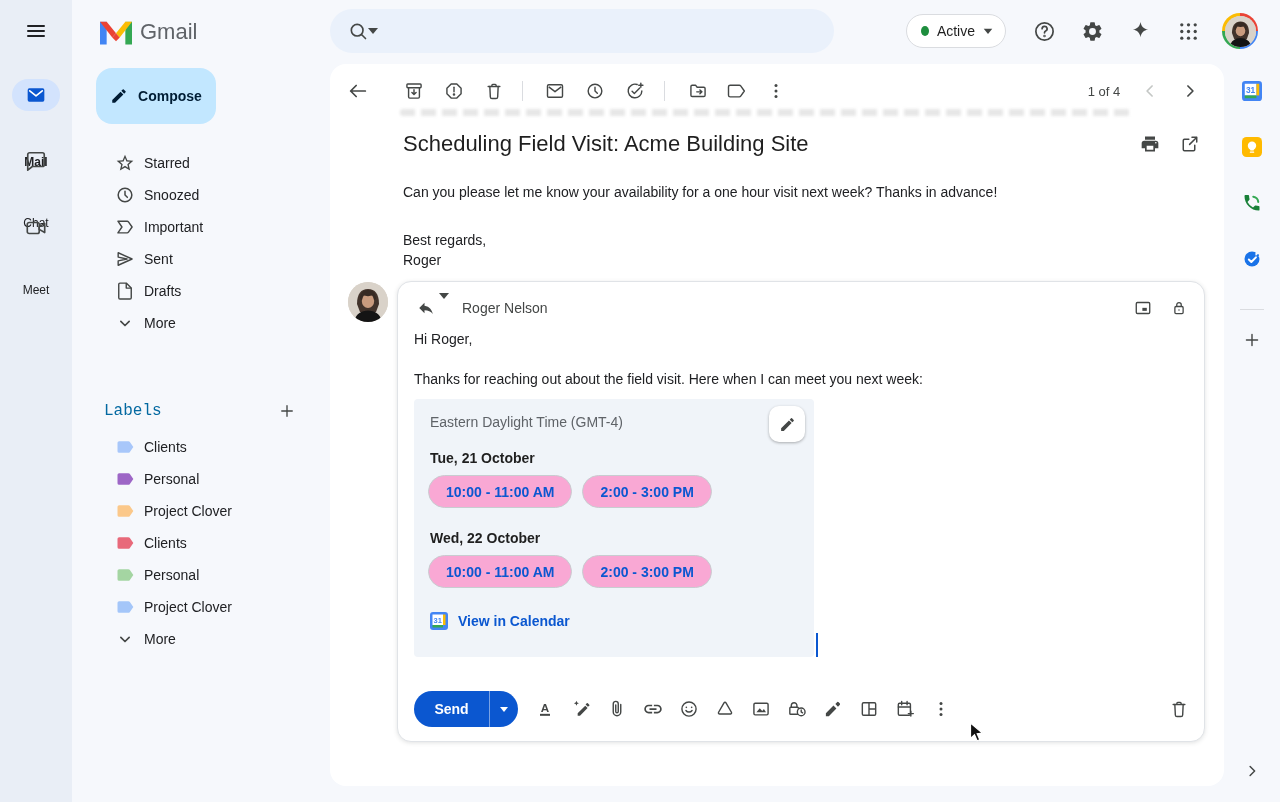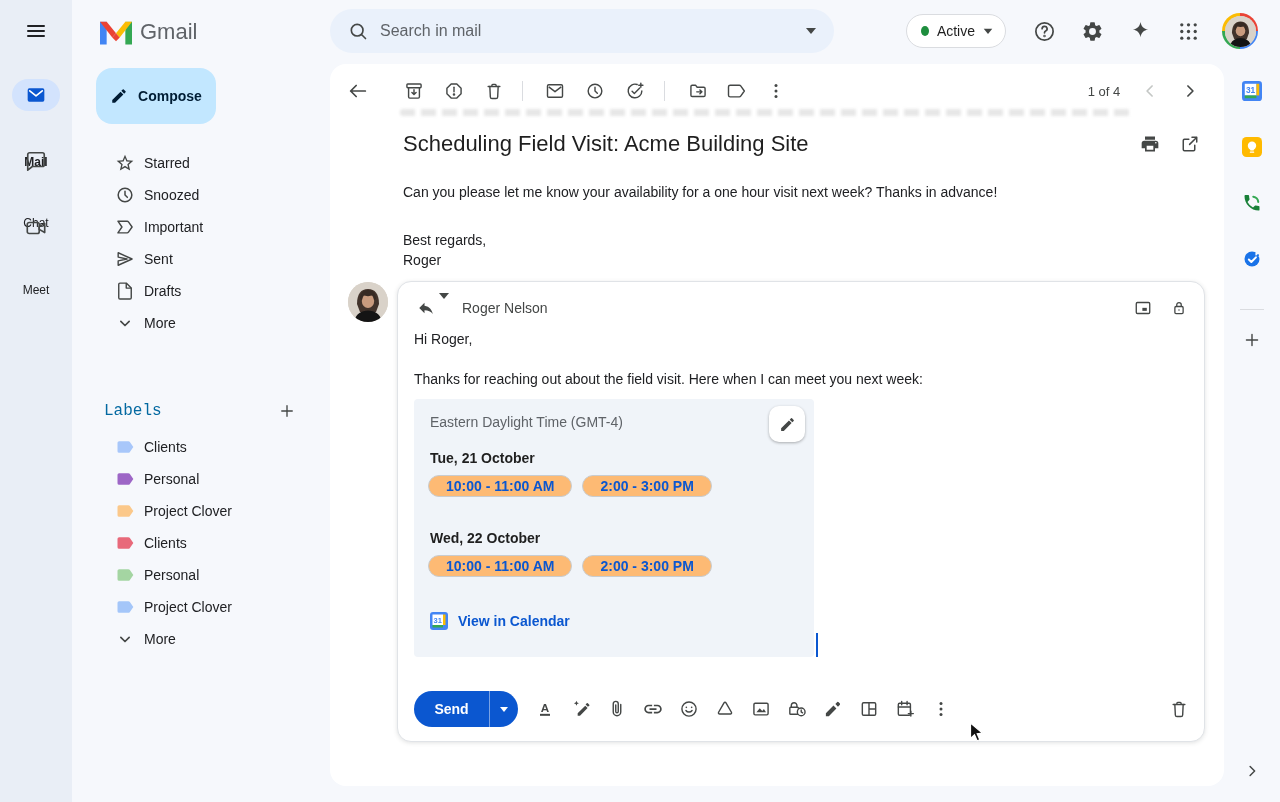--- a/index.html
+++ b/index.html
@@ -53,21 +53,21 @@
   
   .reply-card { position:absolute; left:67px; top:217px; width:808px; height:461px; background:#fff; border:1px solid #e0e3e7; border-radius:14px; box-shadow:0 1px 4px rgba(60,64,67,.15); }
   .reply-head { position:absolute; left:0; top:12px; width:100%; height:28px; }
   .reply-name { position:absolute; left:64px; top:50%; transform:translateY(-50%); font-size:14px; color:#444746; cursor:pointer; }
   .reply-text { position:absolute; left:16px; font-size:14px; color:#202124;text-align:center; }
   .widget { position:absolute; left:16px; top:117px; width:400px; height:258px; background:#f0f4f9; border-radius:4px; }
   .wg-tz { position:absolute; left:16px; top:15px; font-size:14px; color:#5f6368; }
   .wg-edit { position:absolute; left:355px; top:7px; width:36px; height:36px; background:#fff; border-radius:10px; box-shadow:0 1px 3px rgba(0,0,0,.3); display:flex; align-items:center; justify-content:center; cursor:pointer; }
   .wg-day { position:absolute; left:16px; font-size:14px; font-weight:bold; color:#1f1f1f; }
   .chip-row { position:absolute; left:14px; display:flex; gap:10px; }
-  .chip { height:22px; padding:0 17px; background:#fdba74; border:1px solid #c8ccd0; border-radius:17px; display:flex; align-items:center; font-size:14px; font-weight:bold; color:#0b57d0; cursor:pointer; white-space:nowrap; }
+  .chip { height:33px; padding:0 17px; background:#f9a8d4; border:1px solid #c8ccd0; border-radius:17px; display:flex; align-items:center; font-size:14px; font-weight:bold; color:#0b57d0; cursor:pointer; white-space:nowrap; }
   .wg-link { position:absolute; left:16px; top:213px; display:flex; align-items:center; gap:10px; cursor:pointer; }
   .wg-link .t { font-size:14px; font-weight:bold; color:#0b57d0; }
   .text-caret { position:absolute; left:418px; top:351px; width:2px; height:24px; background:#0b57d0; }
   .reply-toolbar { position:absolute; left:0; top:409px; width:808px; height:36px; }
   .send-btn { position:absolute; left:16px; top:0; height:36px; display:flex; border-radius:18px; overflow:hidden; background:#0b57d0; cursor:pointer; }
   .send-main { width:76px; display:flex; align-items:center; justify-content:center; color:#fff; font-size:14px; font-weight:bold; border-right:1px solid rgba(255,255,255,.45); }
   .send-caret { width:28px; display:flex; align-items:center; justify-content:center; }
   .send-caret .caret-down { border-top-color:#fff; margin-top:4px; border-width:4.5px; border-top-width:5.5px; }
   
   .rpanel { position:absolute; left:1224px; top:64px; width:56px; height:738px; }
@@ -128,21 +128,20 @@
   <span class="logo-text">Gmail</span>
 </div>
 
 <div class="searchbar">
   <span class="ic">
     <svg width="20" height="20" viewBox="0 0 24 24" fill="none" stroke="currentColor" stroke-width="2" stroke-linecap="round">
         <circle cx="11" cy="11" r="7"></circle>
         <path d="M16.5 16.5L21 21"></path>
       </svg>
   </span>
-  <input placeholder="Search in mail" style="">
   <span class="caret-down"></span>
 </div>
 
 <div class="status-pill">
   <span class="status-dot"></span>
   <span class="status-label">Active</span>
   <span class="caret-down" style="transform:scale(.85)"></span>
 </div>
 
 <div class="tb-icon ic" style="left:1032px">

